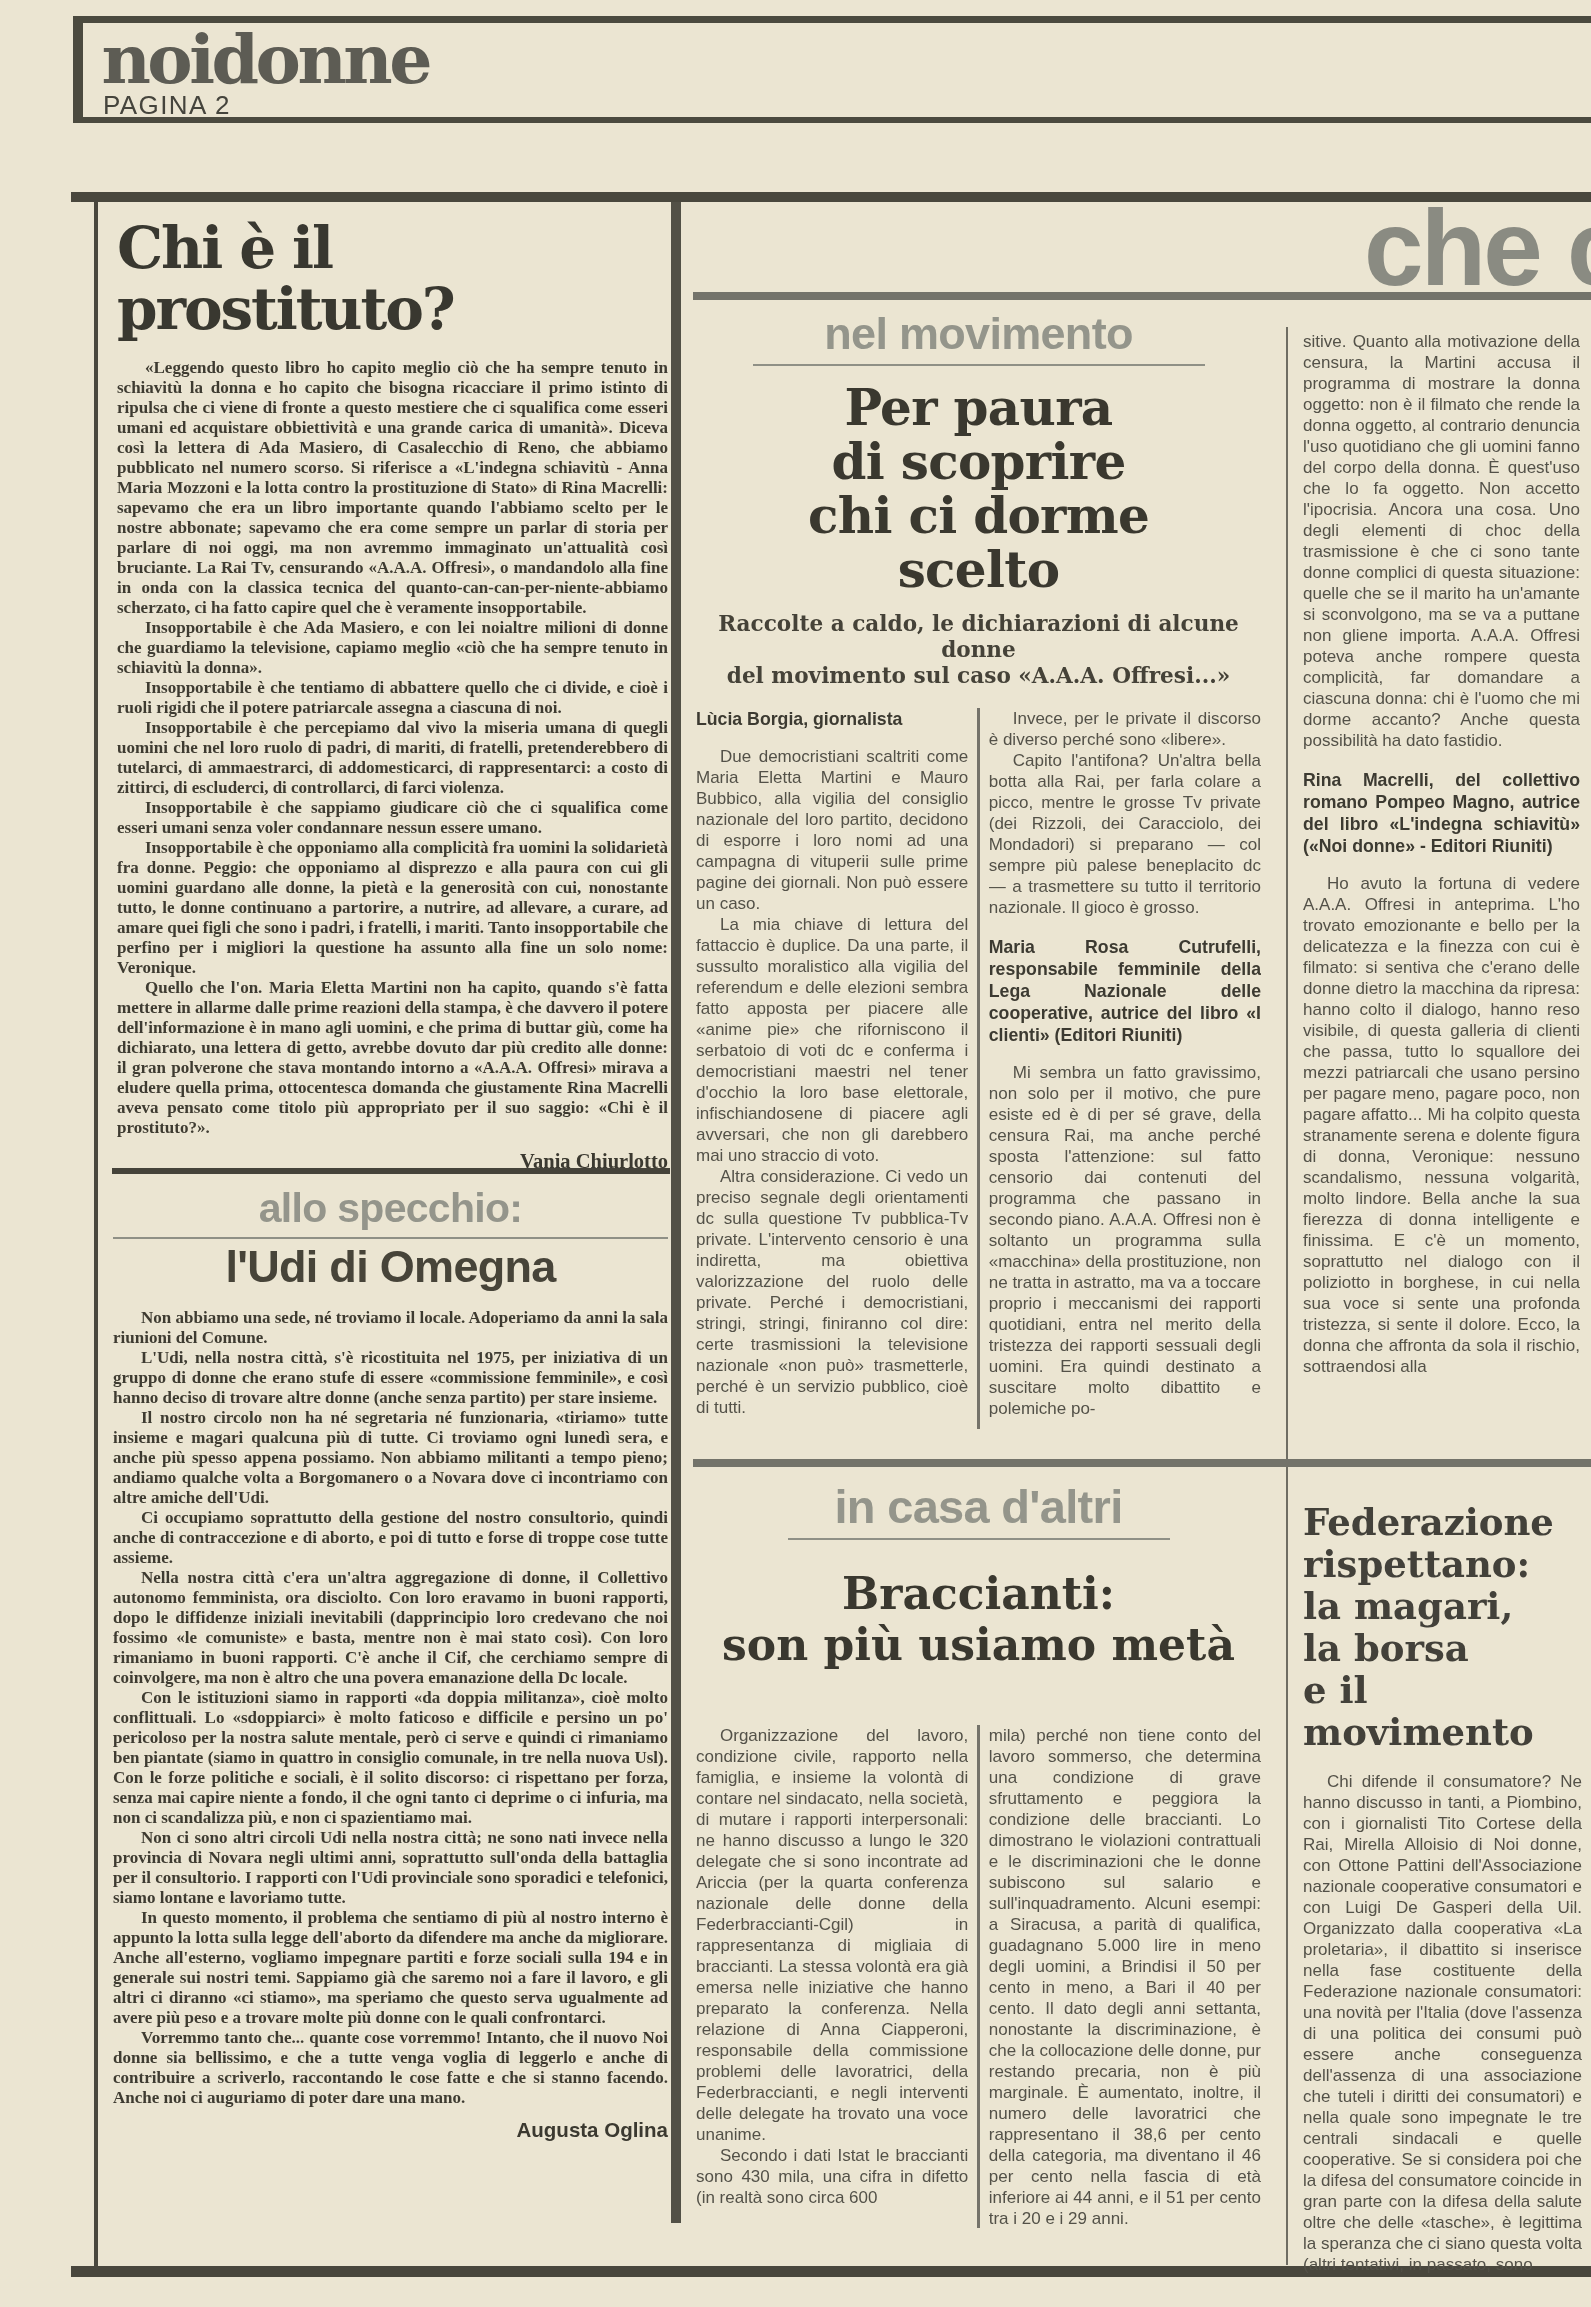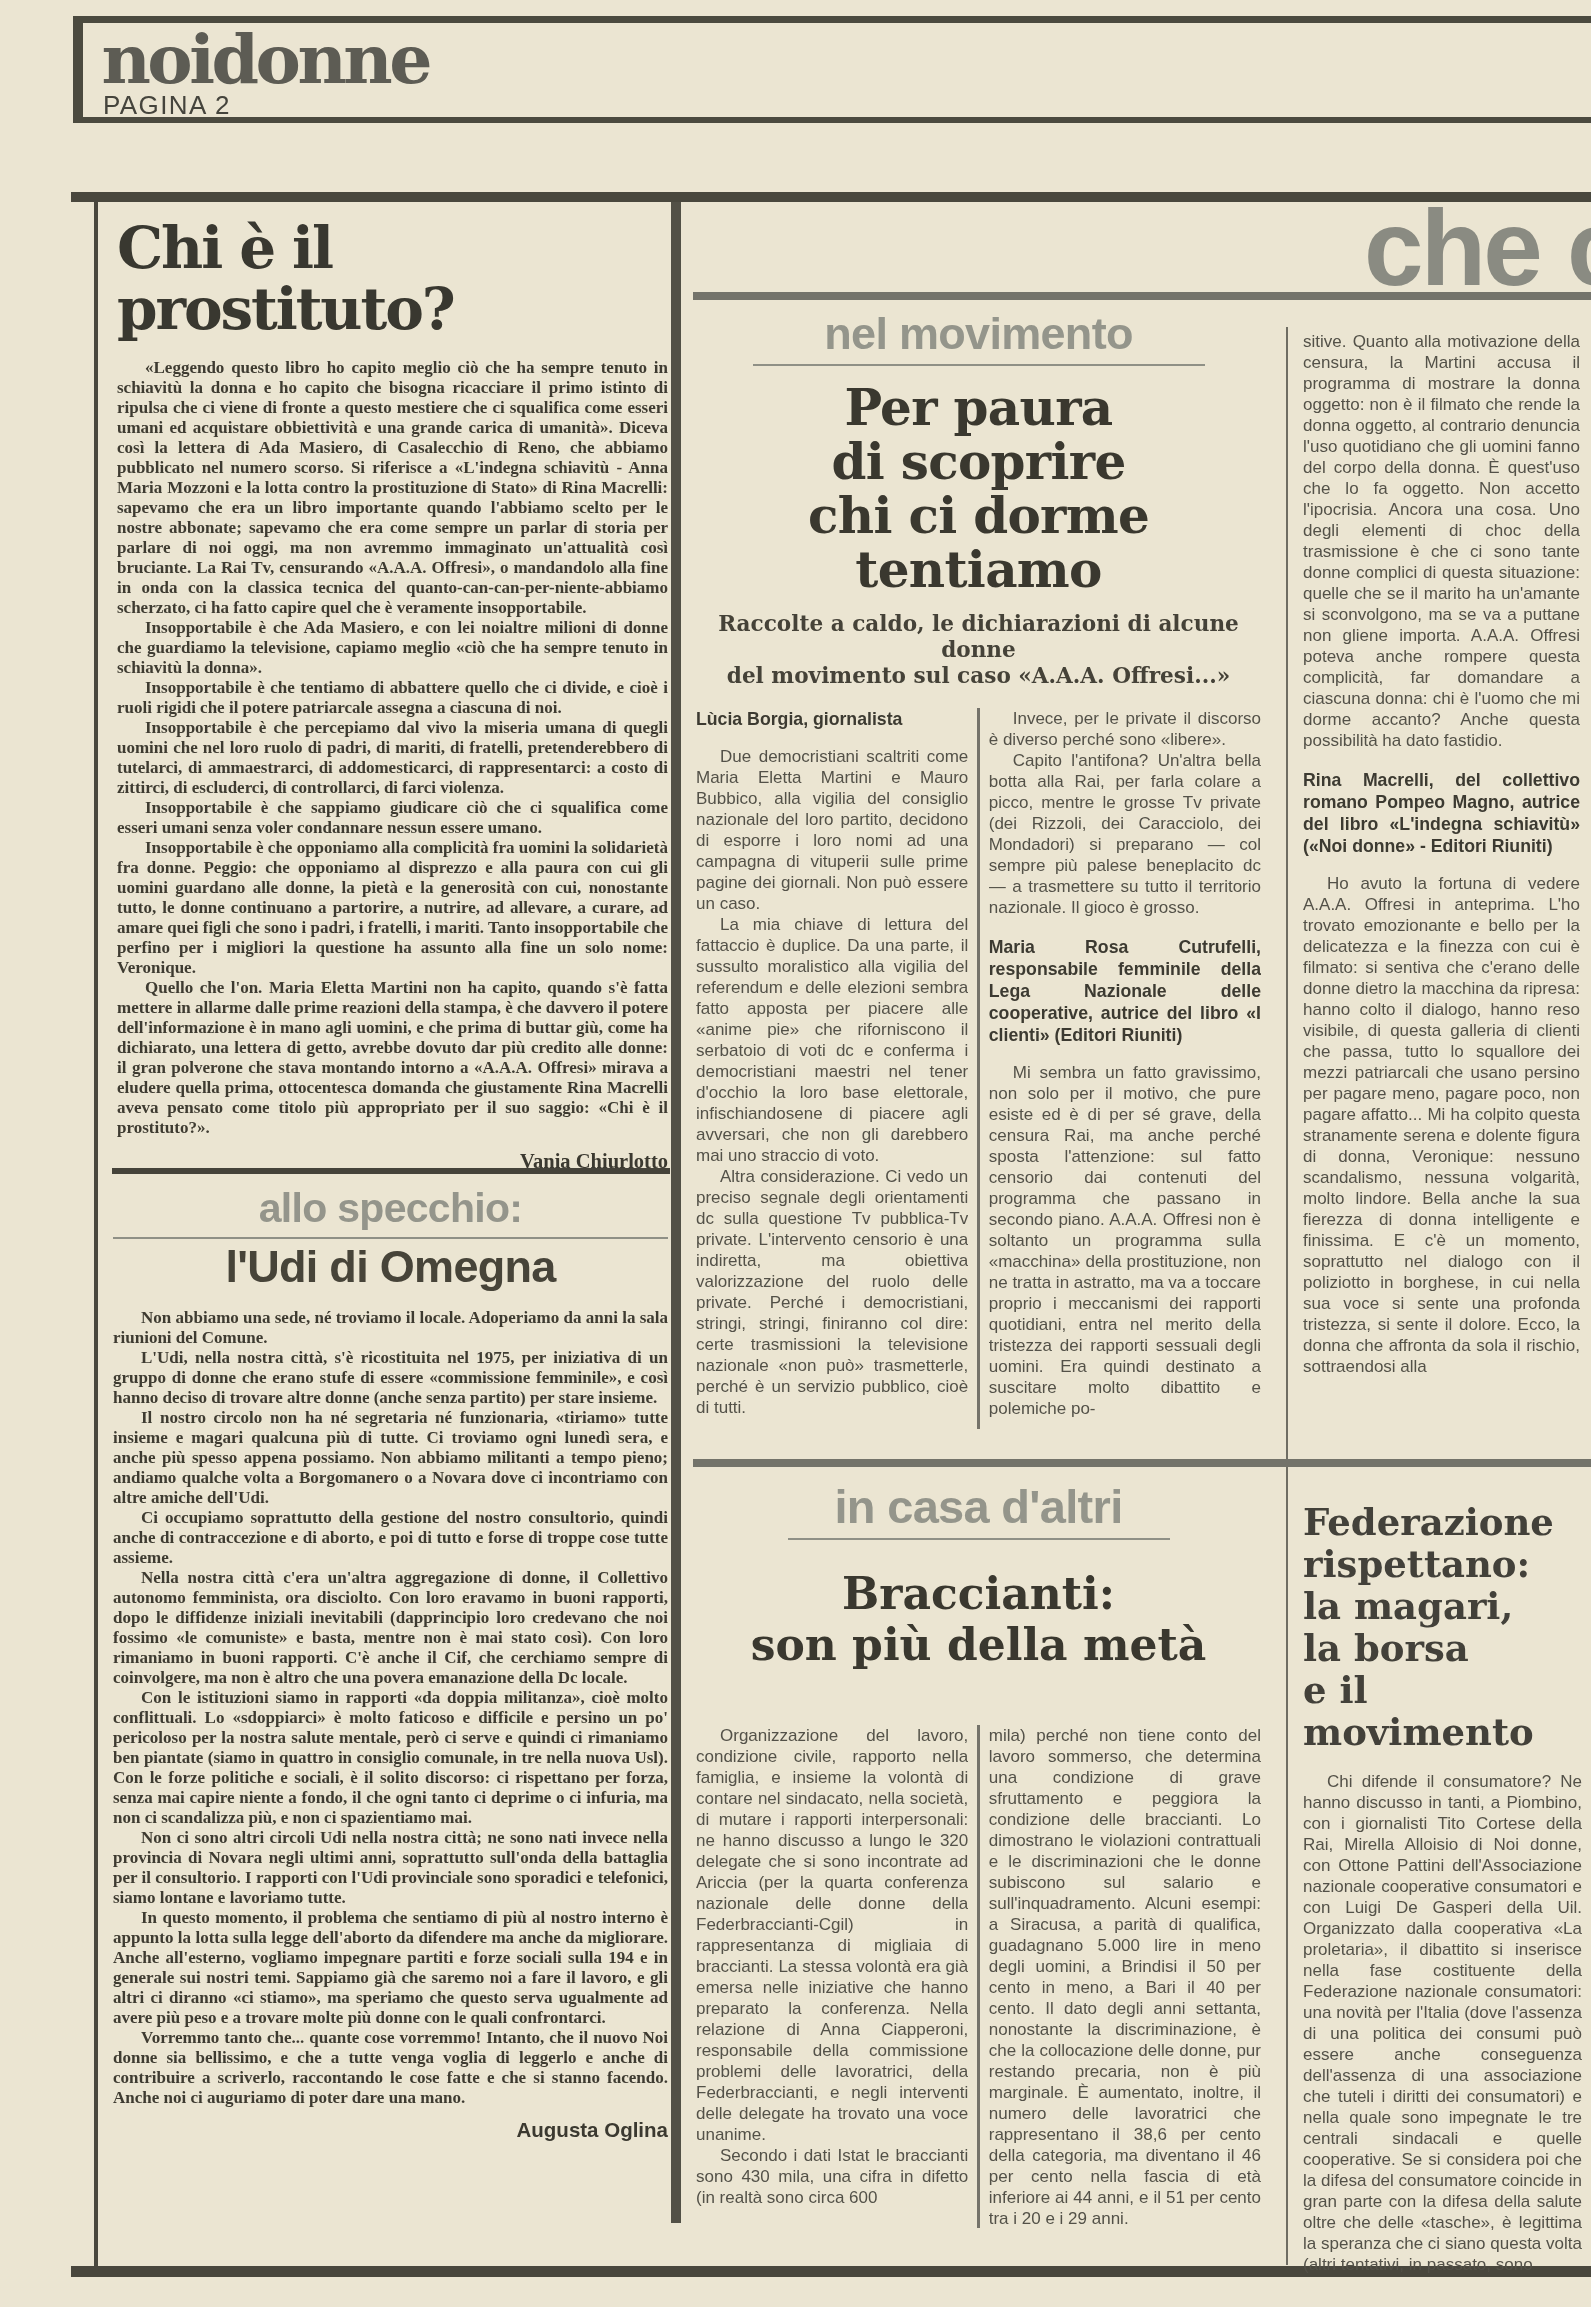--- a/index.html
+++ b/index.html
@@ -150,21 +150,21 @@
   <div class="sig-sans">Augusta Oglina</div>
 </div>
 
 <div class="abs" style="left:696px;top:309px;width:565px;">
   <div class="kicker" style="font-size:45px;line-height:49px;">nel movimento</div>
   <div class="thin-rule" style="width:452px;margin:5.7px auto 0 auto;"></div>
   <div class="slab headline-center mov-headline" style="margin-top:15.5px;">
       <div>Per paura</div>
       <div>di scoprire</div>
       <div>chi ci dorme</div>
-      <div>tentiamo</div>
+      <div>scelto</div>
     </div>
   <div class="slab headline-center mov-subhead" style="margin-top:14px;">
       <div>Raccolte a caldo, le dichiarazioni di alcune donne</div>
       <div>del movimento sul caso «A.A.A. Offresi...»</div>
     </div>
 </div>
 
 <div class="abs cols" style="left:696px;top:708px;width:565px;height:728px;justify-content:flex-end;">
   <div class="col sans-body" style="height:728px;">
     <div class="byline" style="margin-top:0;">Lùcia Borgia, giornalista</div>
@@ -199,21 +199,21 @@
   <div>
       <p>Ho avuto la fortuna di vedere A.A.A. Offresi in anteprima. L'ho trovato emozionante e bello per la delicatezza e la finezza con cui è filmato: si sentiva che c'erano delle donne dietro la macchina da ripresa: hanno colto il dialogo, hanno reso visibile, di questa galleria di clienti che passa, tutto lo squallore dei mezzi patriarcali che usano persino per pagare meno, pagare poco, non pagare affatto... Mi ha colpito questa stranamente serena e dolente figura di donna, Veronique: nessuno scandalismo, nessuna volgarità, molto lindore. Bella anche la sua fierezza di donna intelligente e finissima. E c'è un momento, soprattutto nel dialogo con il poliziotto in borghese, in cui nella sua voce si sente una profonda tristezza, si sente il dolore. Ecco, la donna che affronta da sola il rischio, sottraendosi alla</p>
     </div>
 </div>
 
 <div class="abs" style="left:696px;top:1481px;width:565px;">
   <div class="kicker" style="font-size:47px;line-height:51px;">in casa d'altri</div>
   <div class="thin-rule" style="width:382px;margin:5.7px auto 0 auto;"></div>
   <div class="slab headline-center bra-headline" style="margin-top:28px;">
       <div>Braccianti:</div>
-      <div>son più della metà</div>
+      <div>son più usiamo metà</div>
     </div>
 </div>
 
 <div class="abs cols" style="left:696px;top:1725px;width:565px;height:503px;">
   <div class="col sans-body" style="height:503px;">
     <div>
         <p>Organizzazione del lavoro, condizione civile, rapporto nella famiglia, e insieme la volontà di contare nel sindacato, nella società, di mutare i rapporti interpersonali: ne hanno discusso a lungo le 320 delegate che si sono incontrate ad Ariccia (per la quarta conferenza nazionale delle donne della Federbraccianti-Cgil) in rappresentanza di migliaia di braccianti. La stessa volontà era già emersa nelle iniziative che hanno preparato la conferenza. Nella relazione di Anna Ciapperoni, responsabile della commissione problemi delle lavoratrici, della Federbraccianti, e negli interventi delle delegate ha trovato una voce unanime.</p>
         <p>Secondo i dati Istat le braccianti sono 430 mila, una cifra in difetto (in realtà sono circa 600</p>
       </div>
   </div>

